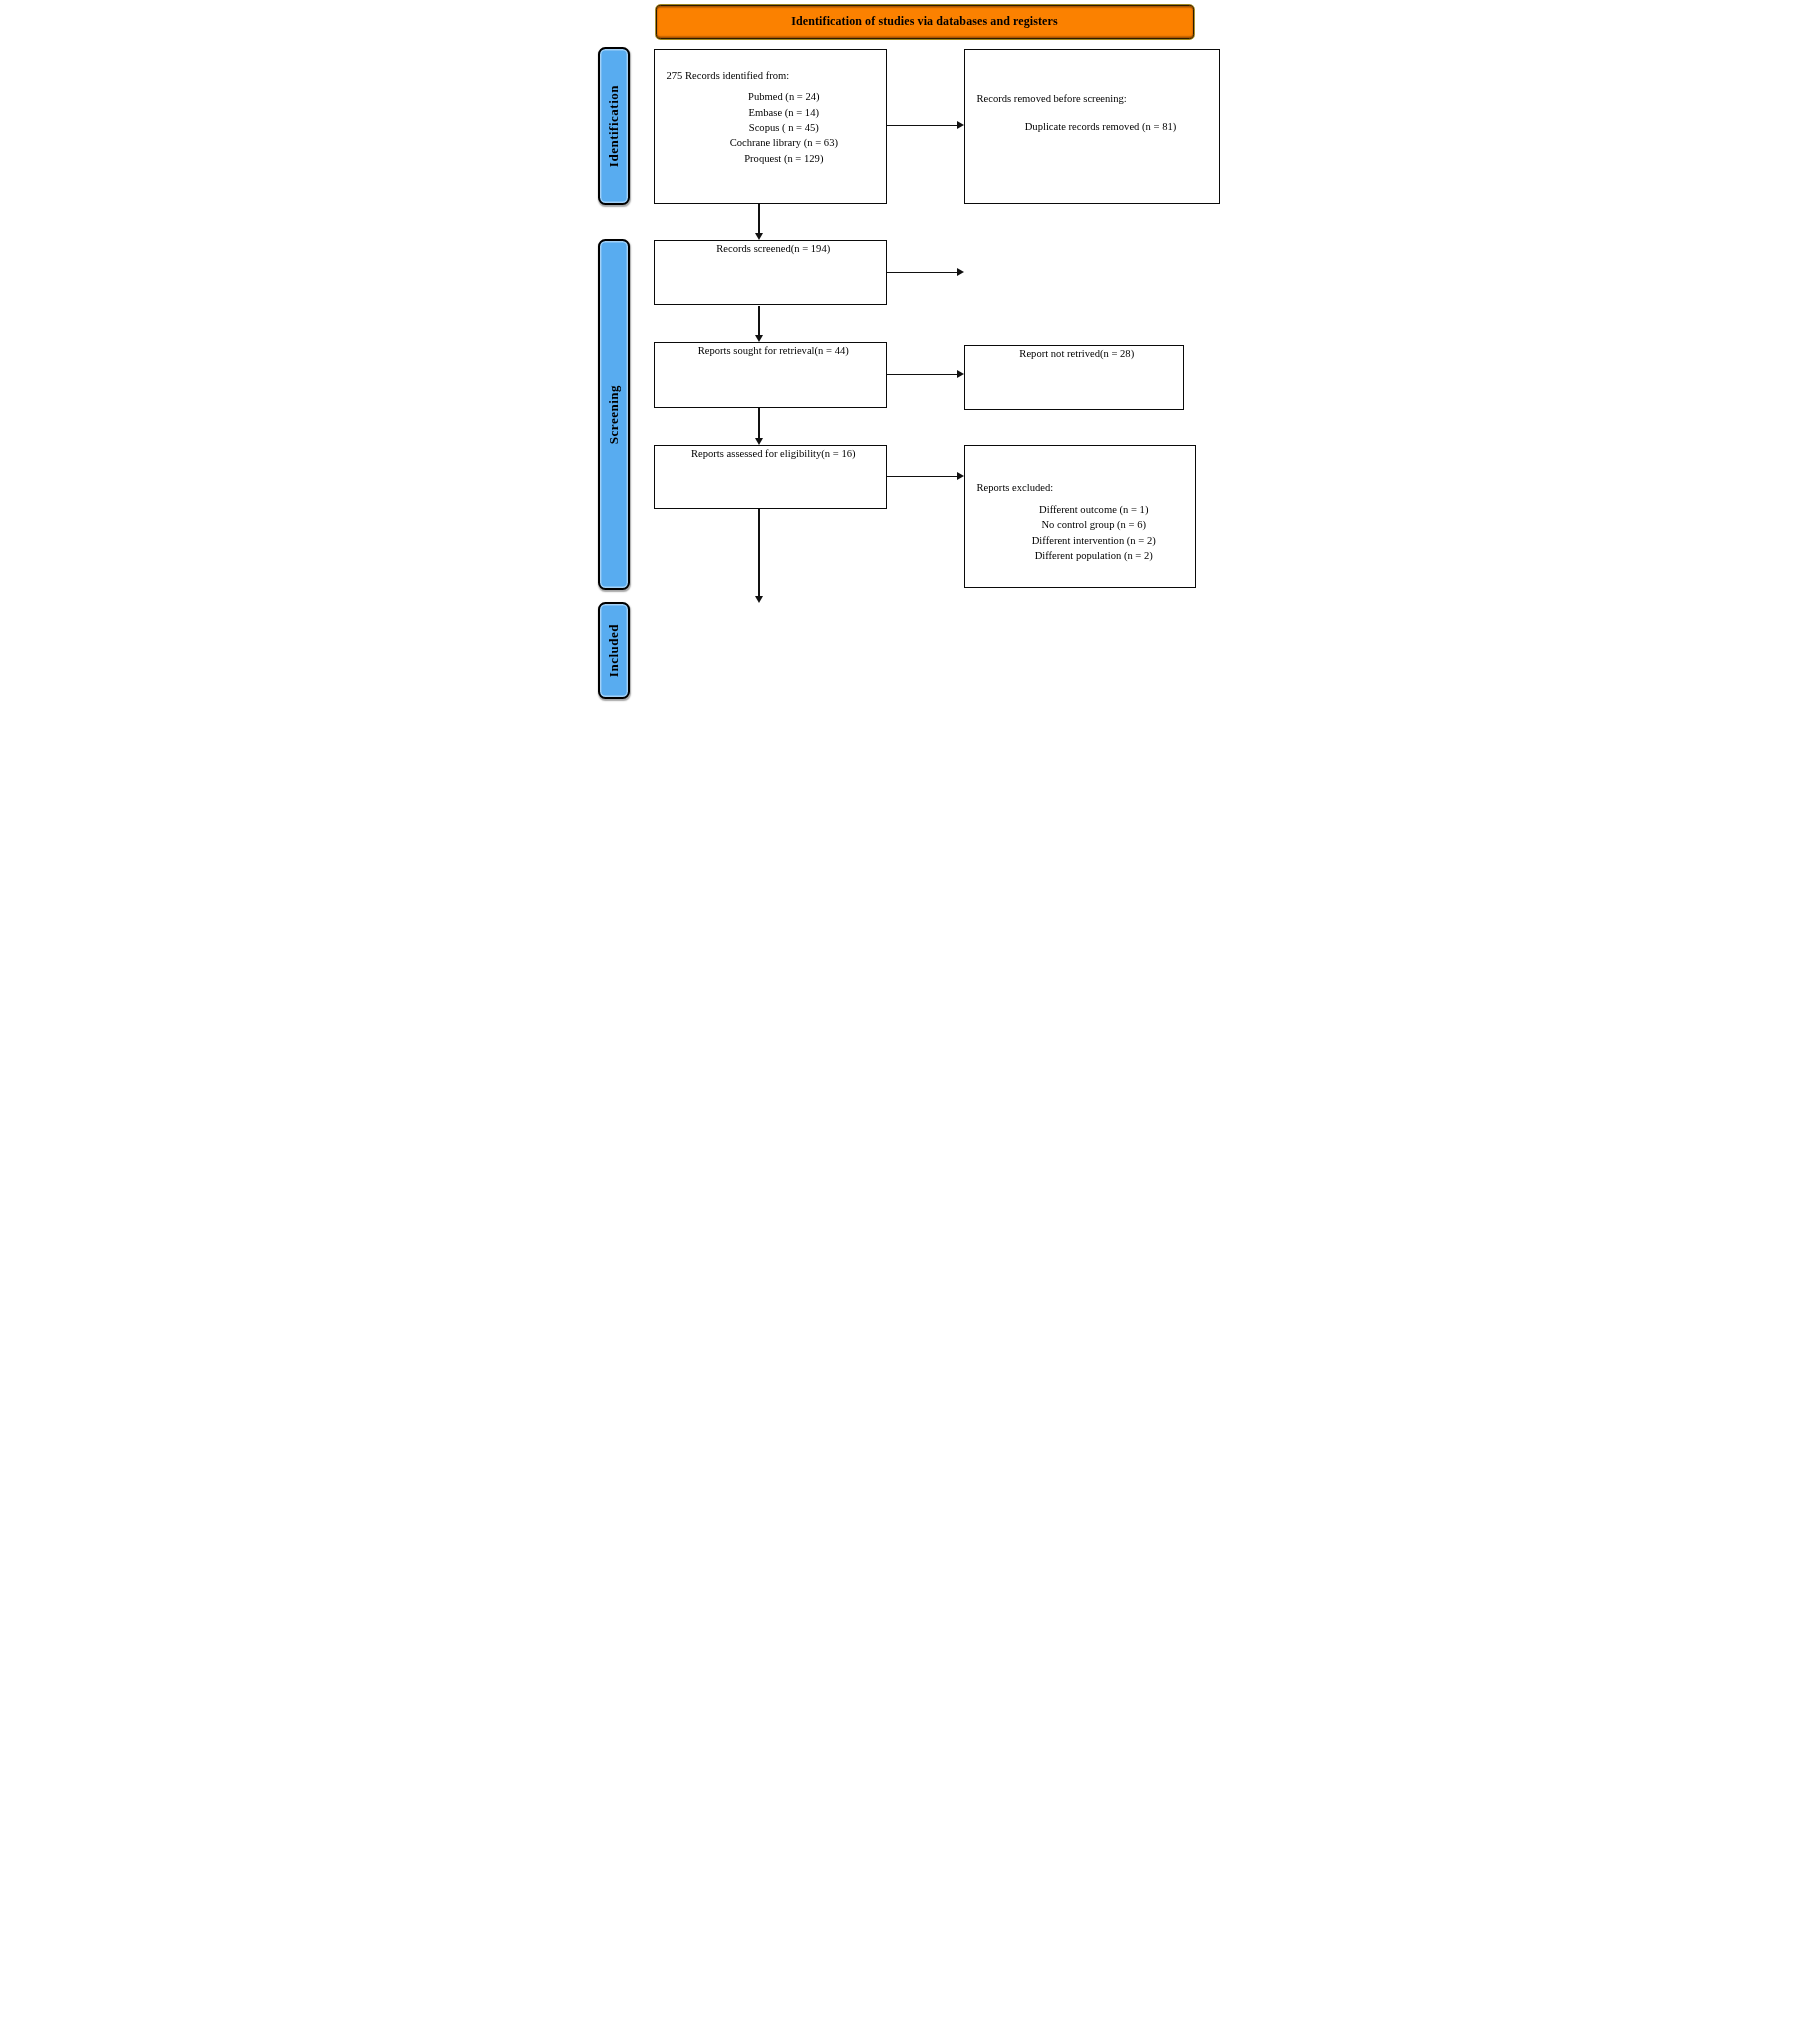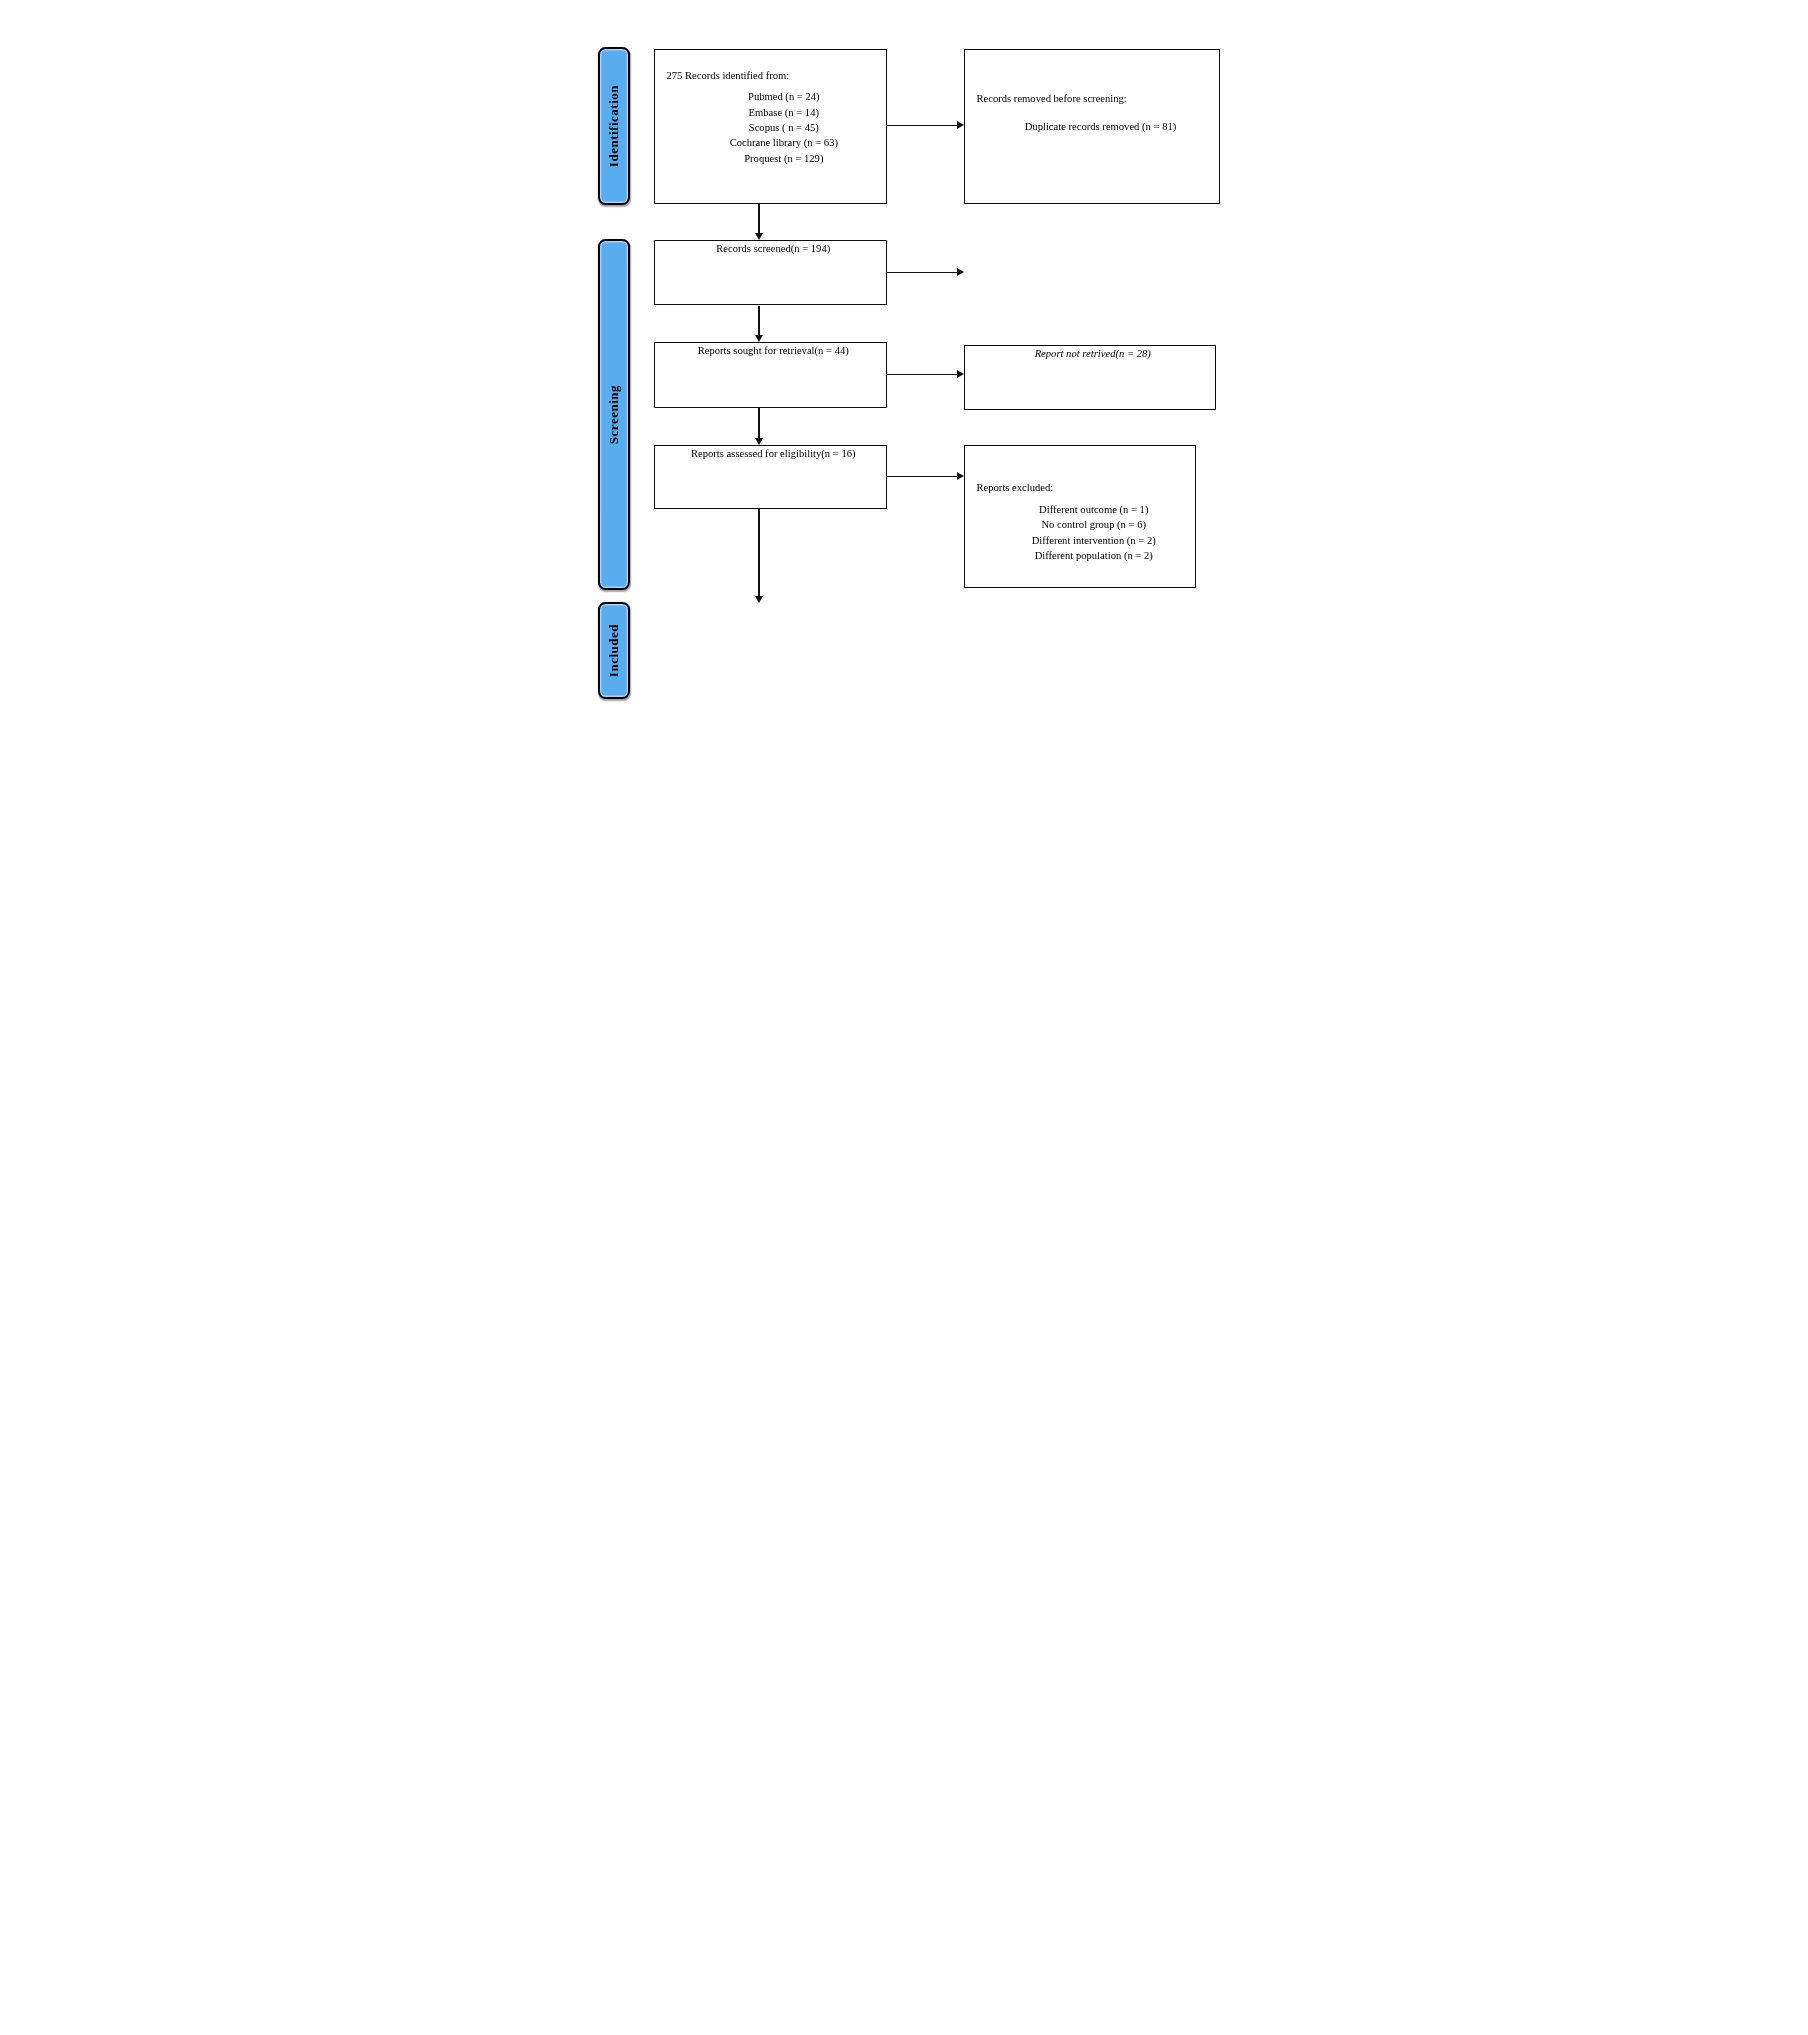--- a/index.html
+++ b/index.html
@@ -59,21 +59,21 @@
   .fbox .li, .fbox .line{white-space:nowrap;text-align:center;}
   .fbox .list .li{padding-left:23px;}
   .fbox.center{display:flex;flex-direction:row;justify-content:center;padding-left:12px;padding-right:5.5px;}
   .pos-l1{left:66px;top:49px;width:233px;height:155px;padding:18.4px 7.4px 0 12px;}
   .pos-l1 .list{margin-top:5.5px;}
   .pos-r1{left:376px;top:49px;width:256px;height:155px;padding:41px 17px 0 12px;}
   .pos-r1 .list{margin-top:13px;}
   .pos-l2{left:66px;top:240px;width:233px;height:65px;}
   .pos-r2{left:376px;top:240px;width:232px;height:65px;}
   .pos-l3{left:66px;top:342px;width:233px;height:66px;}
-  .pos-r3{left:376px;top:345px;width:252px;height:65px;font-style:italic;}
+  .pos-r3{left:376px;top:345px;width:220px;height:65px;}
   .pos-l4{left:66px;top:445px;width:233px;height:64px;}
   .pos-r4{left:376px;top:445px;width:232px;height:143px;padding:34px 6.5px 0 12px;}
   .pos-r4 .list{margin-top:6.5px;}
   .pos-l5{left:64px;top:603px;width:233px;height:95px;}
   
   .arrow-v{position:absolute;width:9.2px;}
   .arrow-v .shaft{position:absolute;left:3.9px;top:0;bottom:6.5px;width:1.4px;background:var(--arrow-black);display:block;}
   .arrow-v .head{position:absolute;left:0;bottom:0;width:0;height:0;display:block;
     border-left:4.6px solid transparent;border-right:4.6px solid transparent;border-top:7.8px solid var(--arrow-black);}
   .arrow-h{position:absolute;height:9.2px;}
@@ -87,20 +87,23 @@
   .ah1{left:299px;top:121px;width:77px;}
   .ah2{left:299px;top:268px;width:77px;}
   .ah3{left:299px;top:370px;width:77px;}
   .ah4{left:299px;top:472px;width:77px;}
 </style>
 </head>
 <body>
 
 <div class="canvas">
 
+  <div class="banner">
+    <span class="title">Identification of studies via databases and registers</span>
+  </div>
 
   <div class="stage identification">
     <span class="vtext">Identification</span>
   </div>
   <div class="stage screening">
     <span class="vtext">Screening</span>
   </div>
   <div class="stage included">
     <span class="vtext">Included</span>
   </div>

